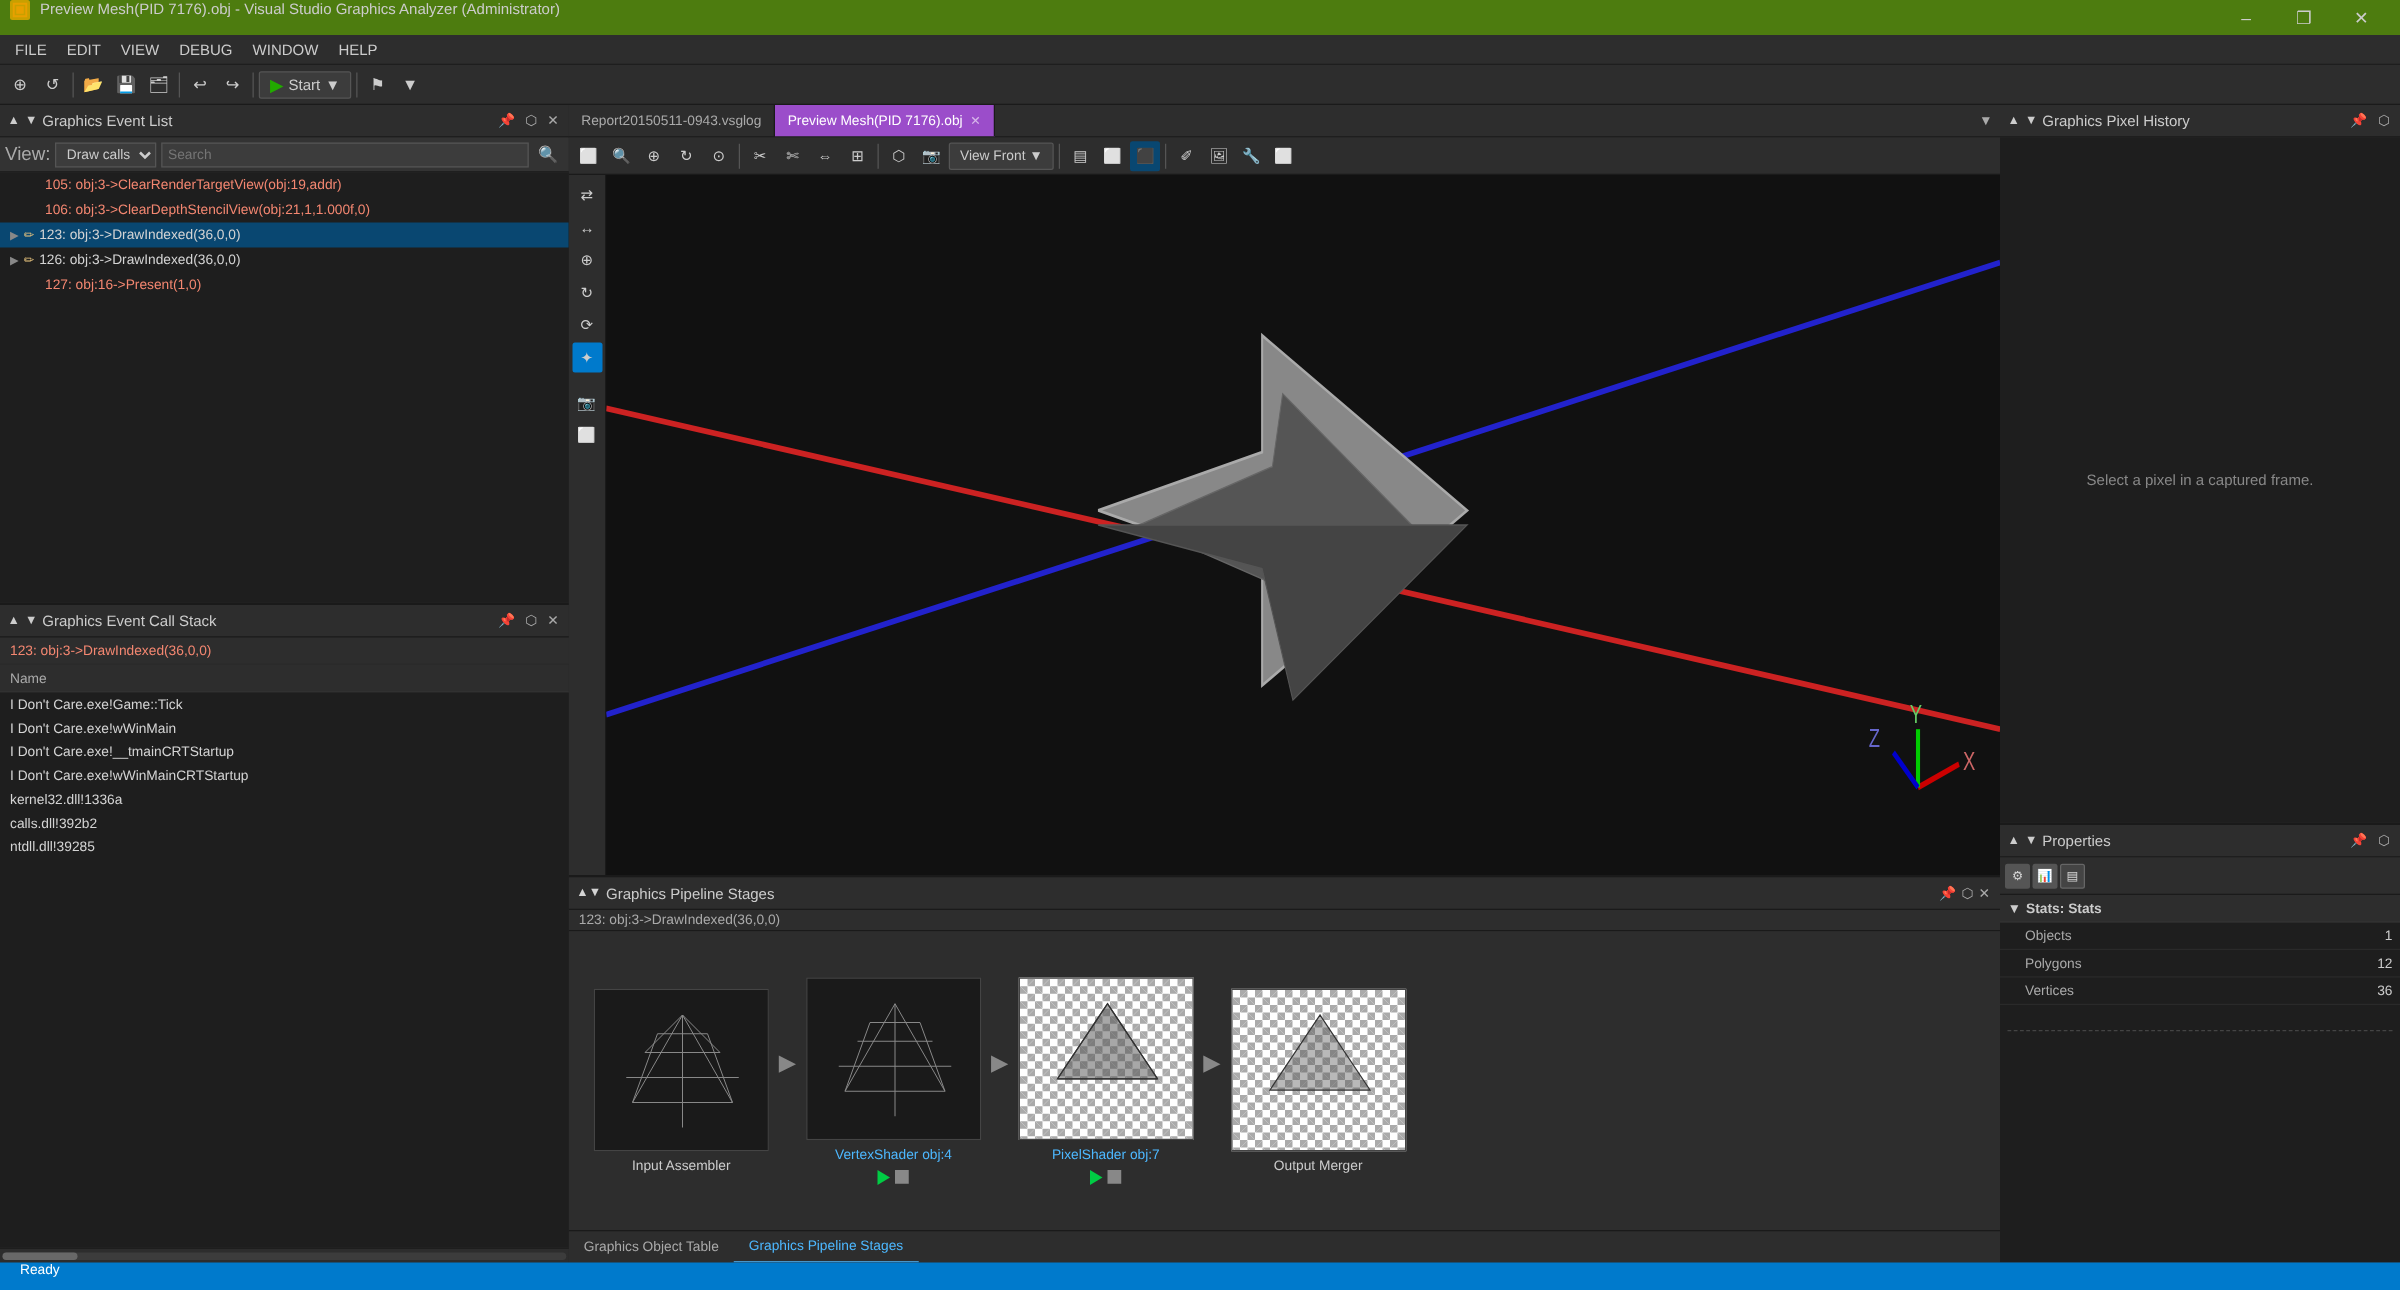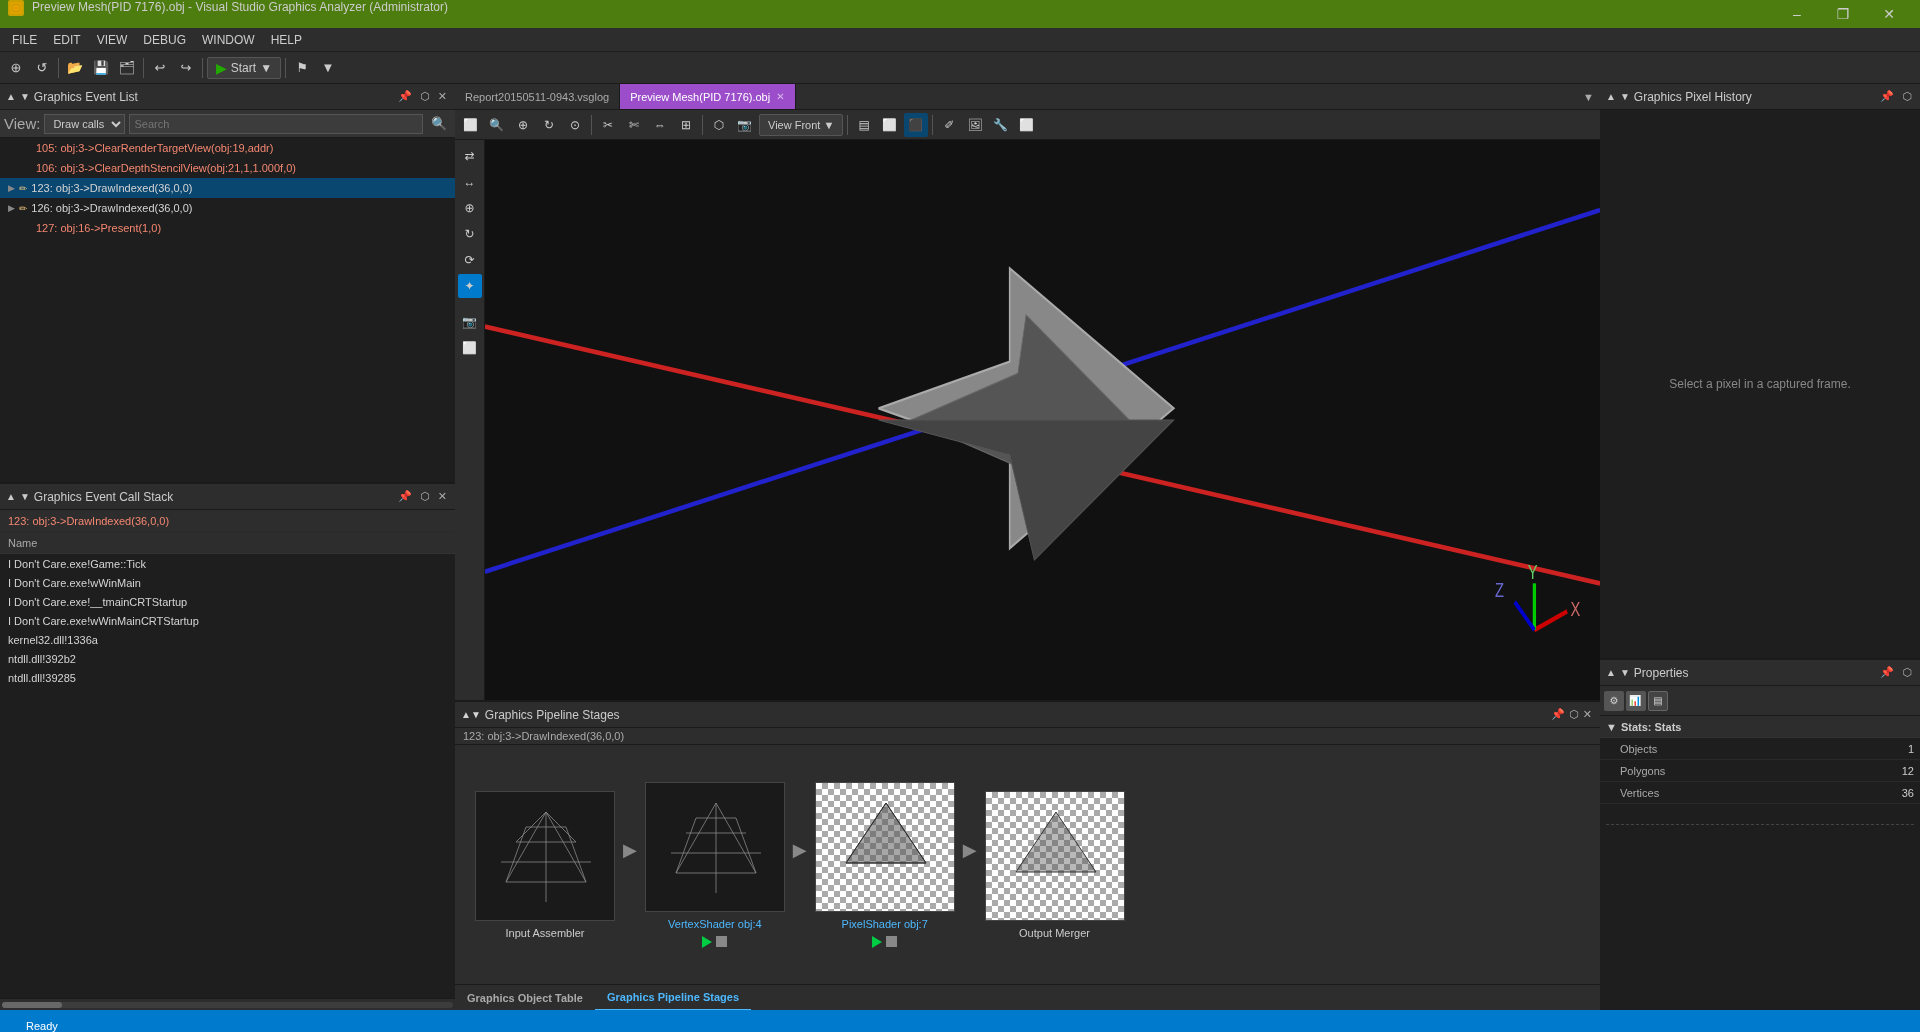--- a/index.html
+++ b/index.html
@@ -412,21 +412,21 @@
       align-items: center;
       border-top: 1px solid #1a1a1a;
       flex-shrink: 0;
     }
     .bottom-tab {
       padding: 4px 12px;
       font-size: 11px;
       color: #aaa;
       cursor: pointer;
       height: 26px;
-      display: flex; align-items: center; font-weight: bold;
+      display: flex; align-items: center;
     }
     .bottom-tab.active { color: #4db8ff; border-bottom: 2px solid #4db8ff; }
 
     
     .right-panels {
       width: 320px;
       display: flex;
       flex-direction: column;
       flex-shrink: 0;
     }
@@ -508,22 +508,22 @@
     .props-dotted-line {
       border-top: 1px dashed #444;
       margin: 0 6px;
     }
 
     
     .status-bar {
       height: 22px;
       background: #007acc;
       display: flex;
-      align-items: flex-end;
-      padding: 0 26px;
+      align-items: flex-start;
+      padding: 0 16px;
       flex-shrink: 0;
     }
     .status-text {
       font-size: 11px;
       color: white;
     }
 
     
     .viewport-left-toolbar {
       width: 30px;
@@ -683,21 +683,21 @@
         <div class="cs-item">
             <span>I Don't Care.exe!__tmainCRTStartup</span>
           </div>
         <div class="cs-item">
             <span>I Don't Care.exe!wWinMainCRTStartup</span>
           </div>
         <div class="cs-item">
             <span>kernel32.dll!1336a</span>
           </div>
         <div class="cs-item">
-            <span>ntdll.dll!392b2</span>
+            <span>calls.dll!392b2</span>
           </div>
         <div class="cs-item">
             <span>ntdll.dll!39285</span>
           </div>
       </div>
       <div class="cs-scrollbar">
         <div class="cs-scrollbar-track">
           <div class="cs-scrollbar-thumb"></div>
         </div>
       </div>

